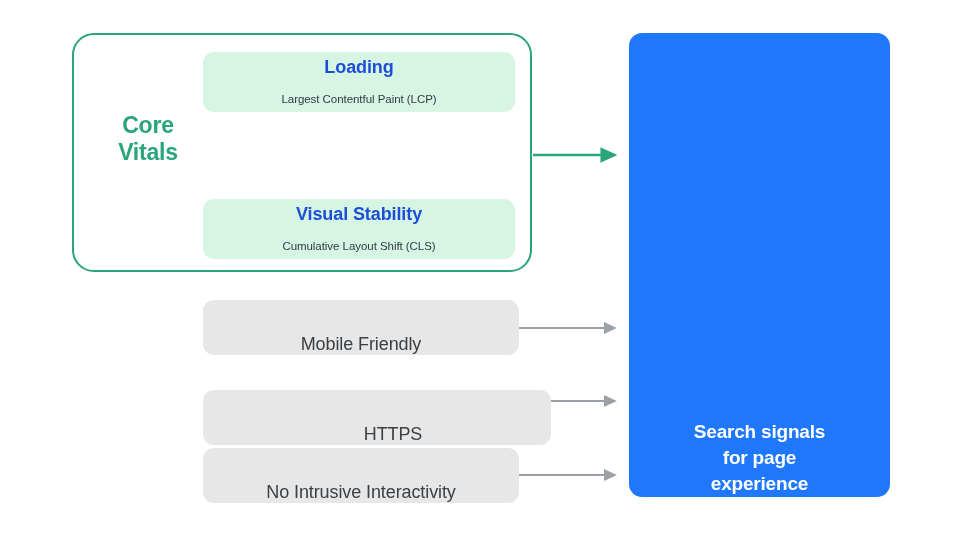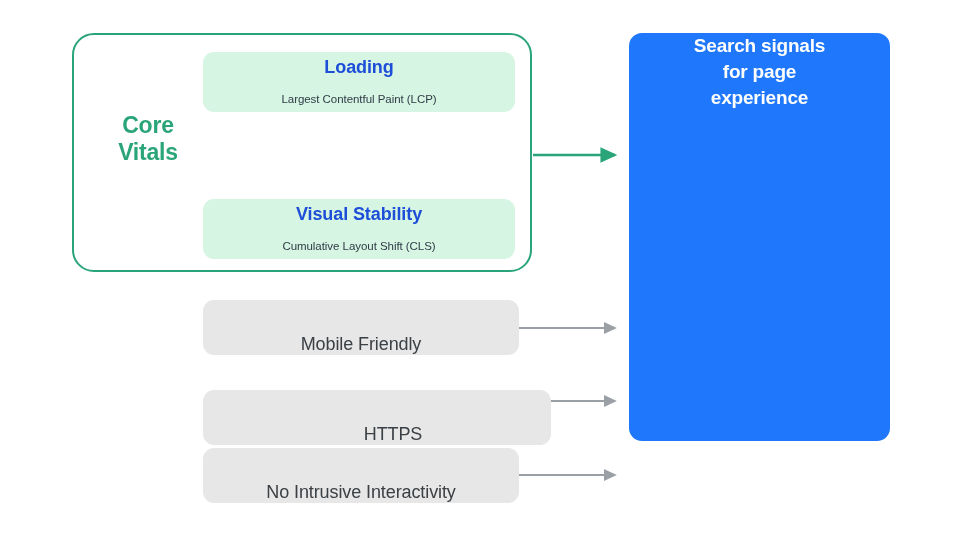--- a/index.html
+++ b/index.html
@@ -101,25 +101,25 @@
     line-height: 21px;
     letter-spacing: -0.1px;
   }
 
   
   .blue-box {
     position: absolute;
     left: 629px;
     top: 33px;
     width: 261px;
-    height: 408px;
+    height: 464px;
     background: #1f78fb;
     border-radius: 13px;
     display: flex;
-    align-items: flex-start;
+    align-items: flex-end;
     justify-content: center;
   }
   .blue-text {
     color: #ffffff;
     font-size: 19px;
     font-weight: bold;
     line-height: 26px;
     text-align: center;
     letter-spacing: -0.2px;
     white-space: pre-line;

